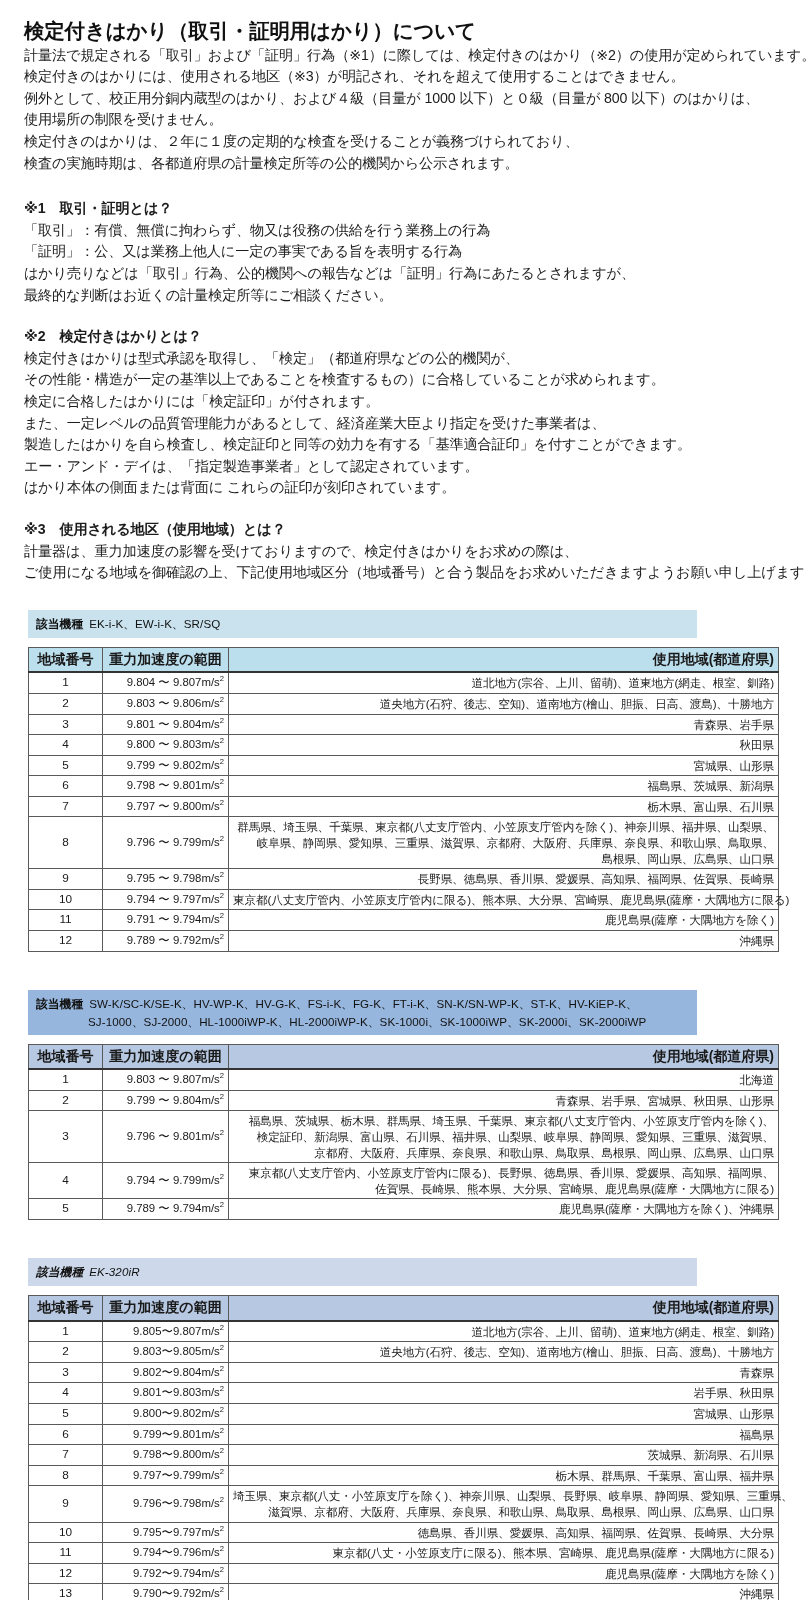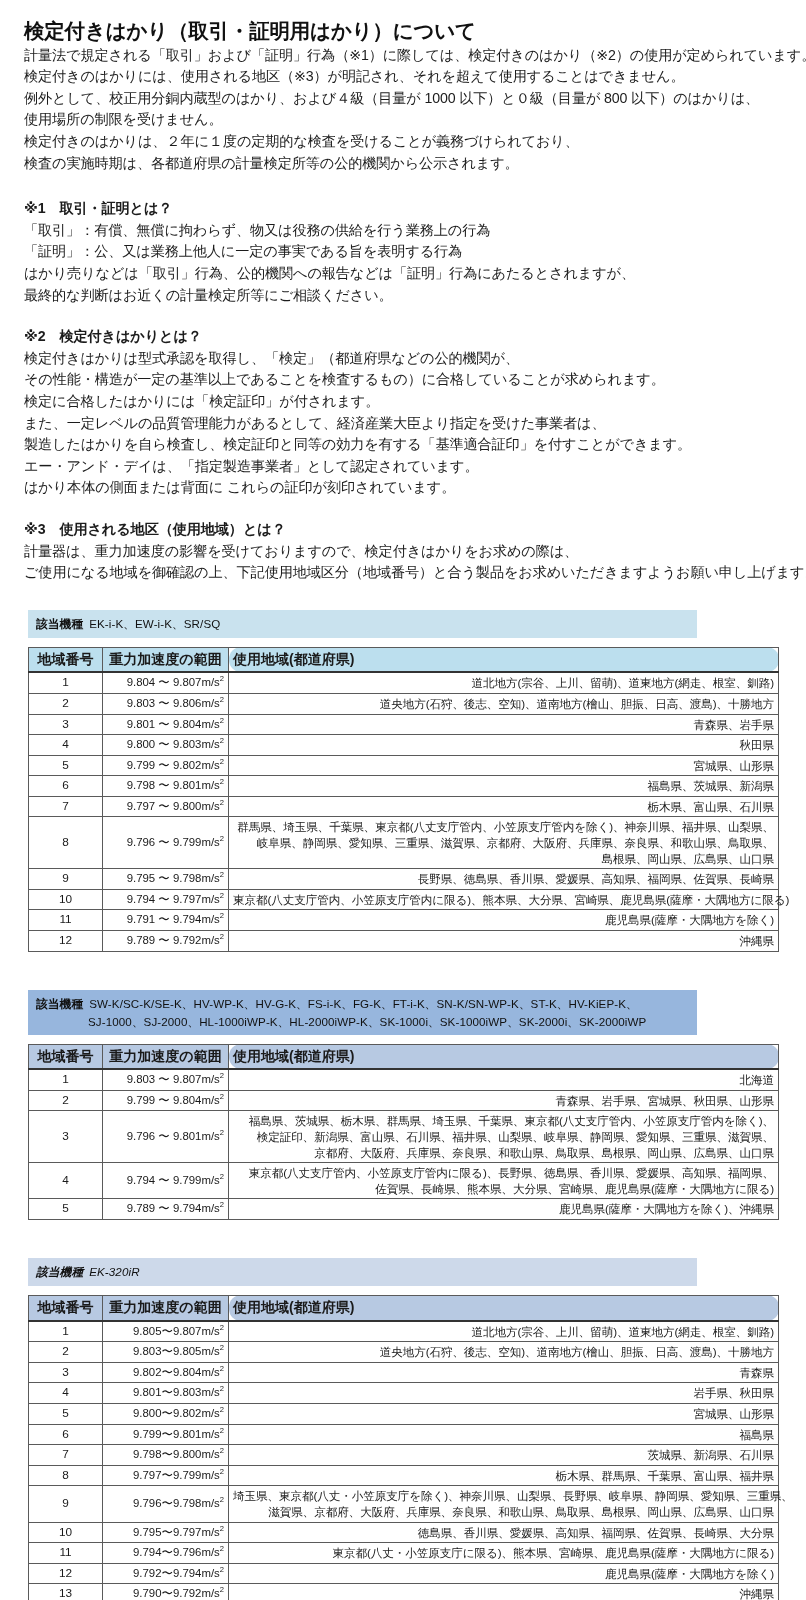--- a/index.html
+++ b/index.html
@@ -120,21 +120,21 @@
     white-space: nowrap;
   }
   td.col-area {
     text-align: right;
     padding-left: 6px;
     font-size: 11.6px;
     letter-spacing: -0.1px;
   }
   th.col-num  { text-align: center; }
   th.col-grav { text-align: center; }
-  th.col-area { text-align: left; padding-left: 6px; border-radius: 12px; }
+  th.col-area { text-align: right; padding-left: 6px; }
 
   sup.sq {
     font-size: 7.6px;
     vertical-align: super;
     line-height: 0;
   }
   .area-line { display: block; white-space: nowrap; }
 
   .gap-table-block { height: 38px; }
 </style>

